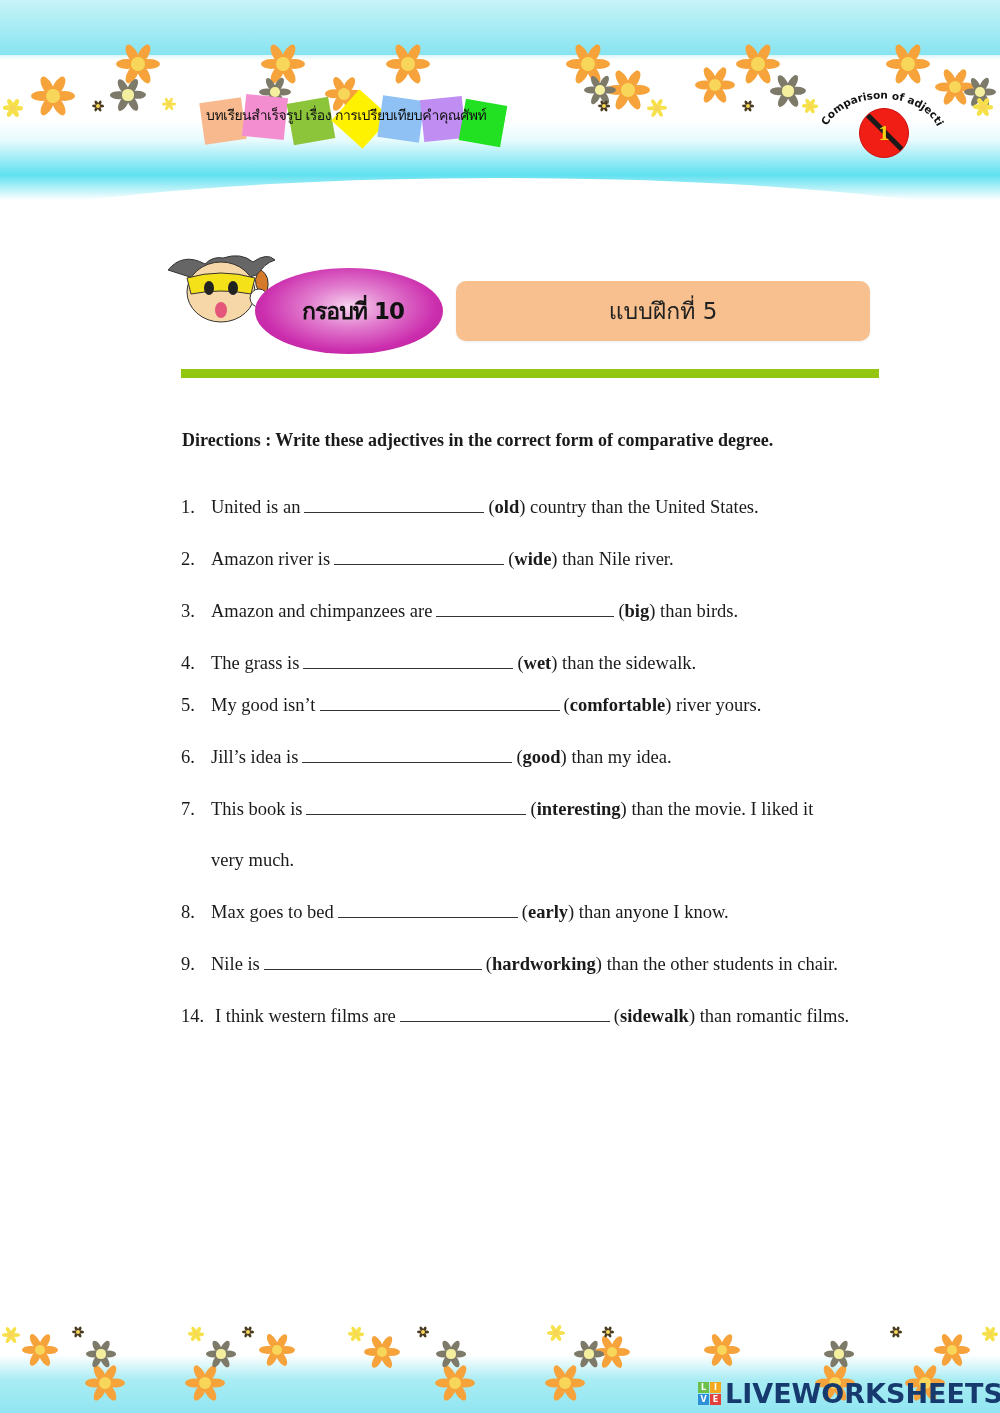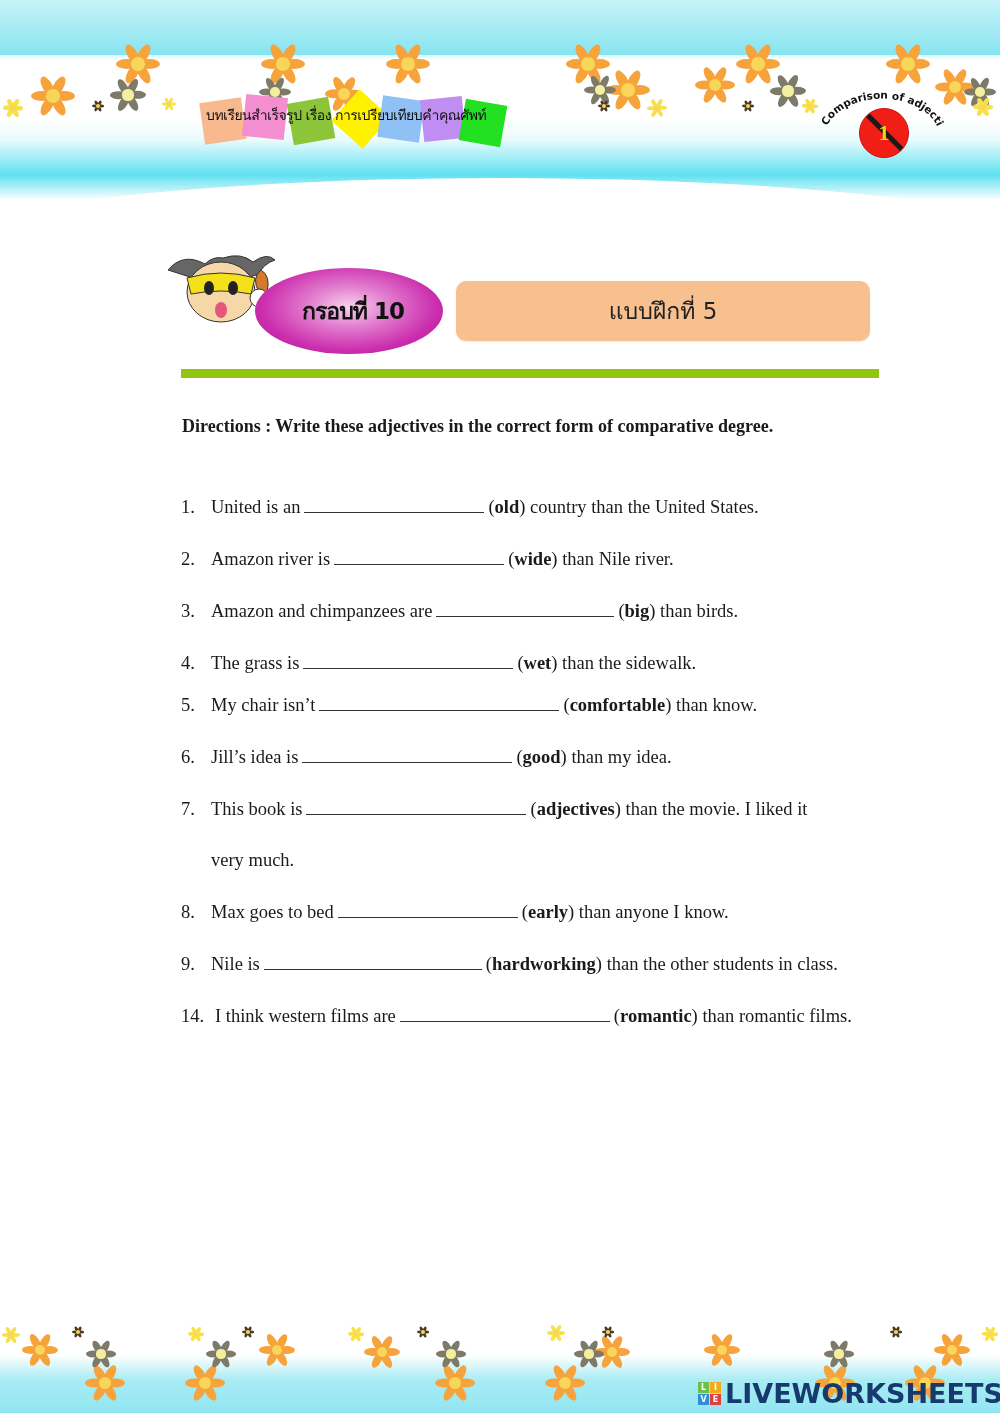--- a/index.html
+++ b/index.html
@@ -63,21 +63,21 @@
   .exercise-box {
     position: absolute; left: 456px; top: 281px; width: 414px; height: 60px; border-radius: 10px;
     background: #f8c08f; display: flex; align-items: center; justify-content: center;
     box-shadow: 0 1px 2px rgba(0,0,0,0.08);
   }
   .exercise-box span { font-family: "DejaVu Sans", sans-serif; font-size: 23px; color: #222; }
   .green-rule { position: absolute; left: 181px; top: 369px; width: 698px; height: 9px; background: #92c611; }
 
   
   .directions {
-    position: absolute; left: 182px; top: 416px; font-size: 18px; font-weight: bold; white-space: nowrap;
+    position: absolute; left: 182px; top: 430px; font-size: 18px; font-weight: bold; white-space: nowrap;
   }
   .q {
     position: absolute; left: 181px; font-size: 18.5px; white-space: nowrap; line-height: 22px;
   }
   .q .num { display: inline-block; width: 30px; }
   .q .num.wide { width: 34px; }
   .q .blank {
     display: inline-block; border-bottom: 1px solid #333; height: 17px; vertical-align: baseline; margin: 0 4px;
   }
   .q .adj { font-weight: bold; }
@@ -375,27 +375,27 @@
 
 <div class="green-rule"></div>
 
 <div class="directions">Directions :  Write these adjectives in the correct form of comparative degree.</div>
 
 <div id="questions">
     <div class="q" style="top: 496px;"><span class="num">1.</span><span>United is an</span><span class="blank" style="width:180px"></span><span>(<span class="adj">old</span>)</span><span> country than the United States.</span></div>
     <div class="q" style="top: 548px;"><span class="num">2.</span><span>Amazon river is</span><span class="blank" style="width:170px"></span><span>(<span class="adj">wide</span>)</span><span> than Nile river.</span></div>
     <div class="q" style="top: 600px;"><span class="num">3.</span><span>Amazon and chimpanzees are</span><span class="blank" style="width:178px"></span><span>(<span class="adj">big</span>)</span><span> than birds.</span></div>
     <div class="q" style="top: 652px;"><span class="num">4.</span><span>The grass is</span><span class="blank" style="width:210px"></span><span>(<span class="adj">wet</span>)</span><span> than the sidewalk.</span></div>
-    <div class="q" style="top: 694px;"><span class="num">5.</span><span>My chair isn’t</span><span class="blank" style="width:240px"></span><span>(<span class="adj">comfortable</span>)</span><span> than know.</span></div>
+    <div class="q" style="top: 694px;"><span class="num">5.</span><span>My good isn’t</span><span class="blank" style="width:240px"></span><span>(<span class="adj">comfortable</span>)</span><span> river yours.</span></div>
     <div class="q" style="top: 746px;"><span class="num">6.</span><span>Jill’s idea is</span><span class="blank" style="width:210px"></span><span>(<span class="adj">good</span>)</span><span> than my idea.</span></div>
-    <div class="q" style="top: 798px;"><span class="num">7.</span><span>This book is</span><span class="blank" style="width:220px"></span><span>(<span class="adj">adjectives</span>)</span><span> than the movie.  I liked it</span></div>
+    <div class="q" style="top: 798px;"><span class="num">7.</span><span>This book is</span><span class="blank" style="width:220px"></span><span>(<span class="adj">interesting</span>)</span><span> than the movie.  I liked it</span></div>
     <div class="q-cont" style="top: 850px;">very much.</div>
     <div class="q" style="top: 901px;"><span class="num">8.</span><span>Max goes to bed</span><span class="blank" style="width:180px"></span><span>(<span class="adj">early</span>)</span><span> than anyone I know.</span></div>
-    <div class="q" style="top: 953px;"><span class="num">9.</span><span>Nile is</span><span class="blank" style="width:218px"></span><span>(<span class="adj">hardworking</span>)</span><span> than the other students in class.</span></div>
-    <div class="q" style="top: 1005px;"><span class="num wide">14.</span><span>I think western films are</span><span class="blank" style="width:210px"></span><span>(<span class="adj">romantic</span>)</span><span> than romantic films.</span></div>
+    <div class="q" style="top: 953px;"><span class="num">9.</span><span>Nile is</span><span class="blank" style="width:218px"></span><span>(<span class="adj">hardworking</span>)</span><span> than the other students in chair.</span></div>
+    <div class="q" style="top: 1005px;"><span class="num wide">14.</span><span>I think western films are</span><span class="blank" style="width:210px"></span><span>(<span class="adj">sidewalk</span>)</span><span> than romantic films.</span></div>
   </div>
 
 <div class="bottom-banner">
   <div id="bottom-flowers">
       <div class="flower" style="left: 18px; top: 28px; width: 44px; height: 44px;">
         <span style="background: rgb(246, 163, 60); transform: translateY(-50%) rotate(0deg);"></span>
         <span style="background: rgb(246, 163, 60); transform: translateY(-50%) rotate(60deg);"></span>
         <span style="background: rgb(246, 163, 60); transform: translateY(-50%) rotate(120deg);"></span>
         <span style="background: rgb(246, 163, 60); transform: translateY(-50%) rotate(180deg);"></span>
         <span style="background: rgb(246, 163, 60); transform: translateY(-50%) rotate(240deg);"></span>

